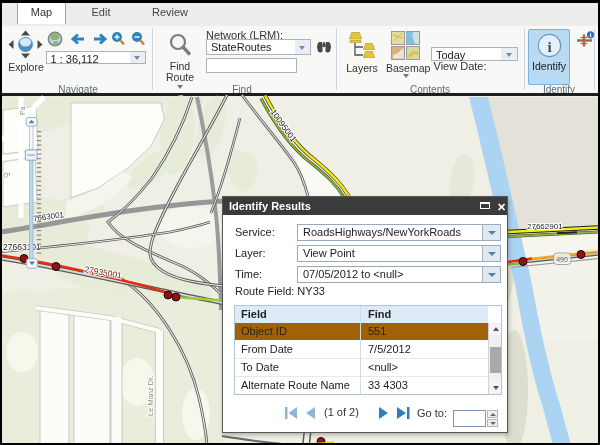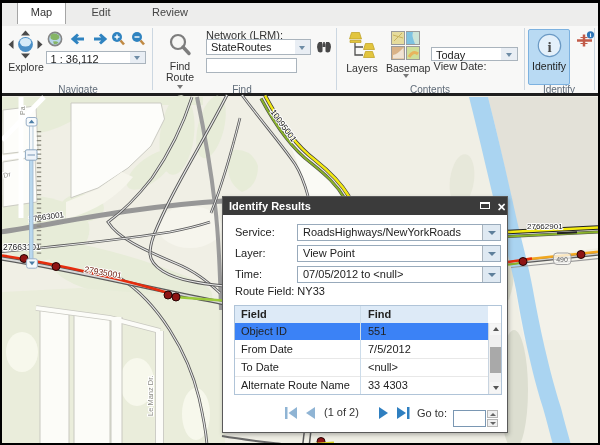--- a/index.html
+++ b/index.html
@@ -359,21 +359,21 @@
       <div class="txt">07/05/2012 to &lt;null&gt;</div>
       <div class="dd"></div>
     </div>
   <div class="dlbl" style="top:88px;">Route Field: NY33</div>
   <div id="tbl">
     <div class="trow" id="thead">
         <span class="c1">Field</span>
         <span class="c2">Find</span>
       </div>
     <div style="position:absolute;left:125px;top:0;width:1px;height:88px;background:#ccdcea;z-index:3;"></div>
-    <div class="trow" style="top:17px;background:#3b82f6;">
+    <div class="trow" style="top:17px;background:#a16207;">
         <span class="c1">Object ID</span>
         <span class="c2">551</span>
       </div>
     <div class="trow" style="top:35px;border-bottom:1px solid #e8e8e8;">
         <span class="c1">From Date</span>
         <span class="c2">7/5/2012</span>
       </div>
     <div class="trow" style="top:53px;border-bottom:1px solid #e8e8e8;">
         <span class="c1">To Date</span>
         <span class="c2">&lt;null&gt;</span>

